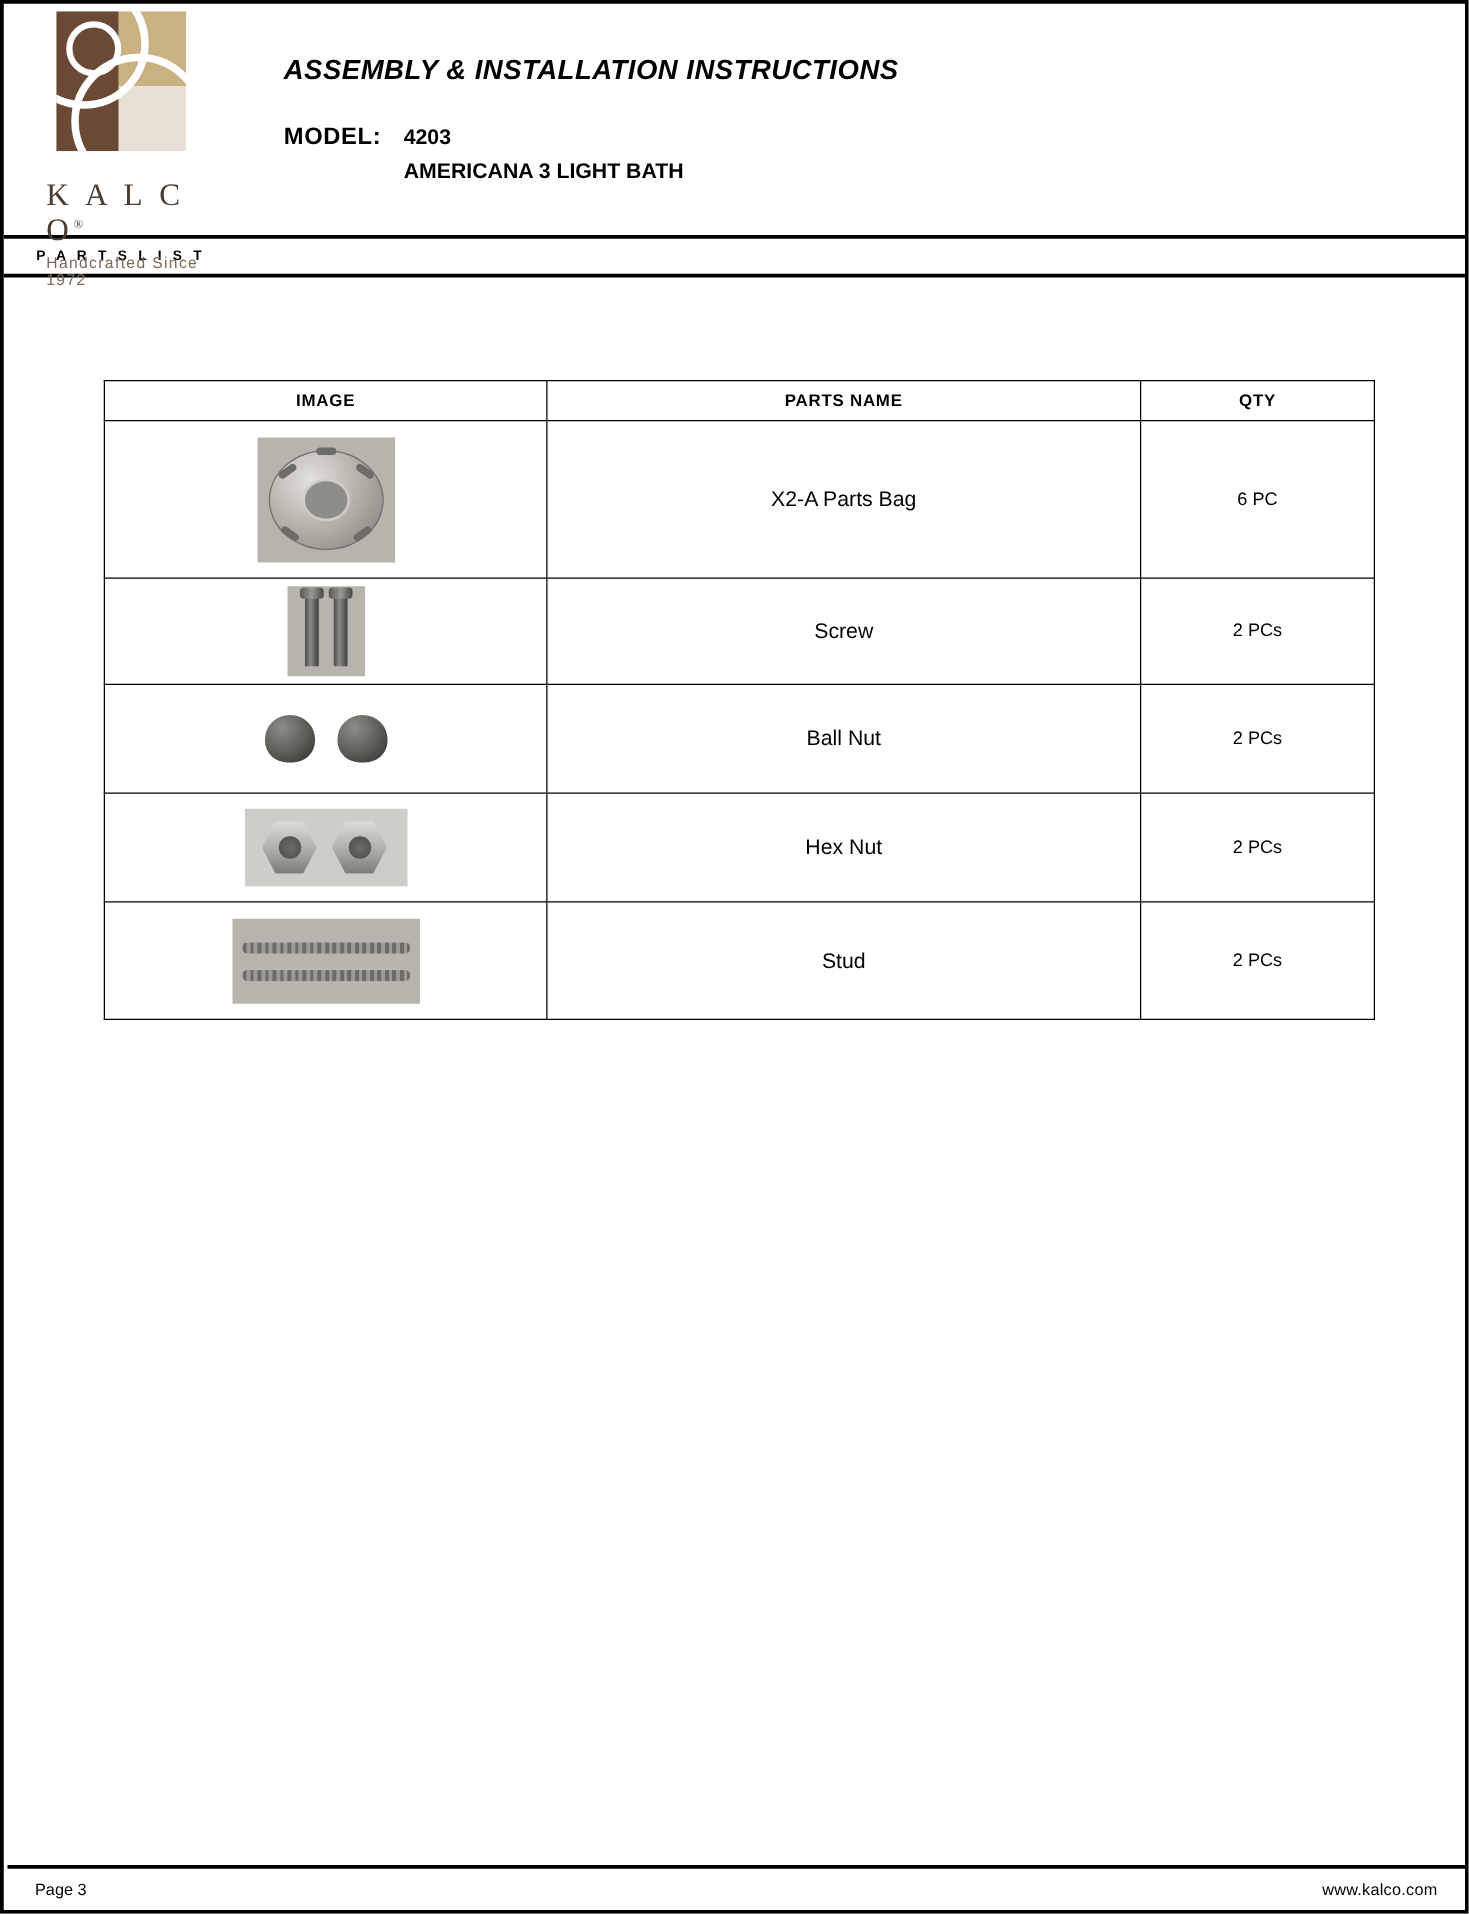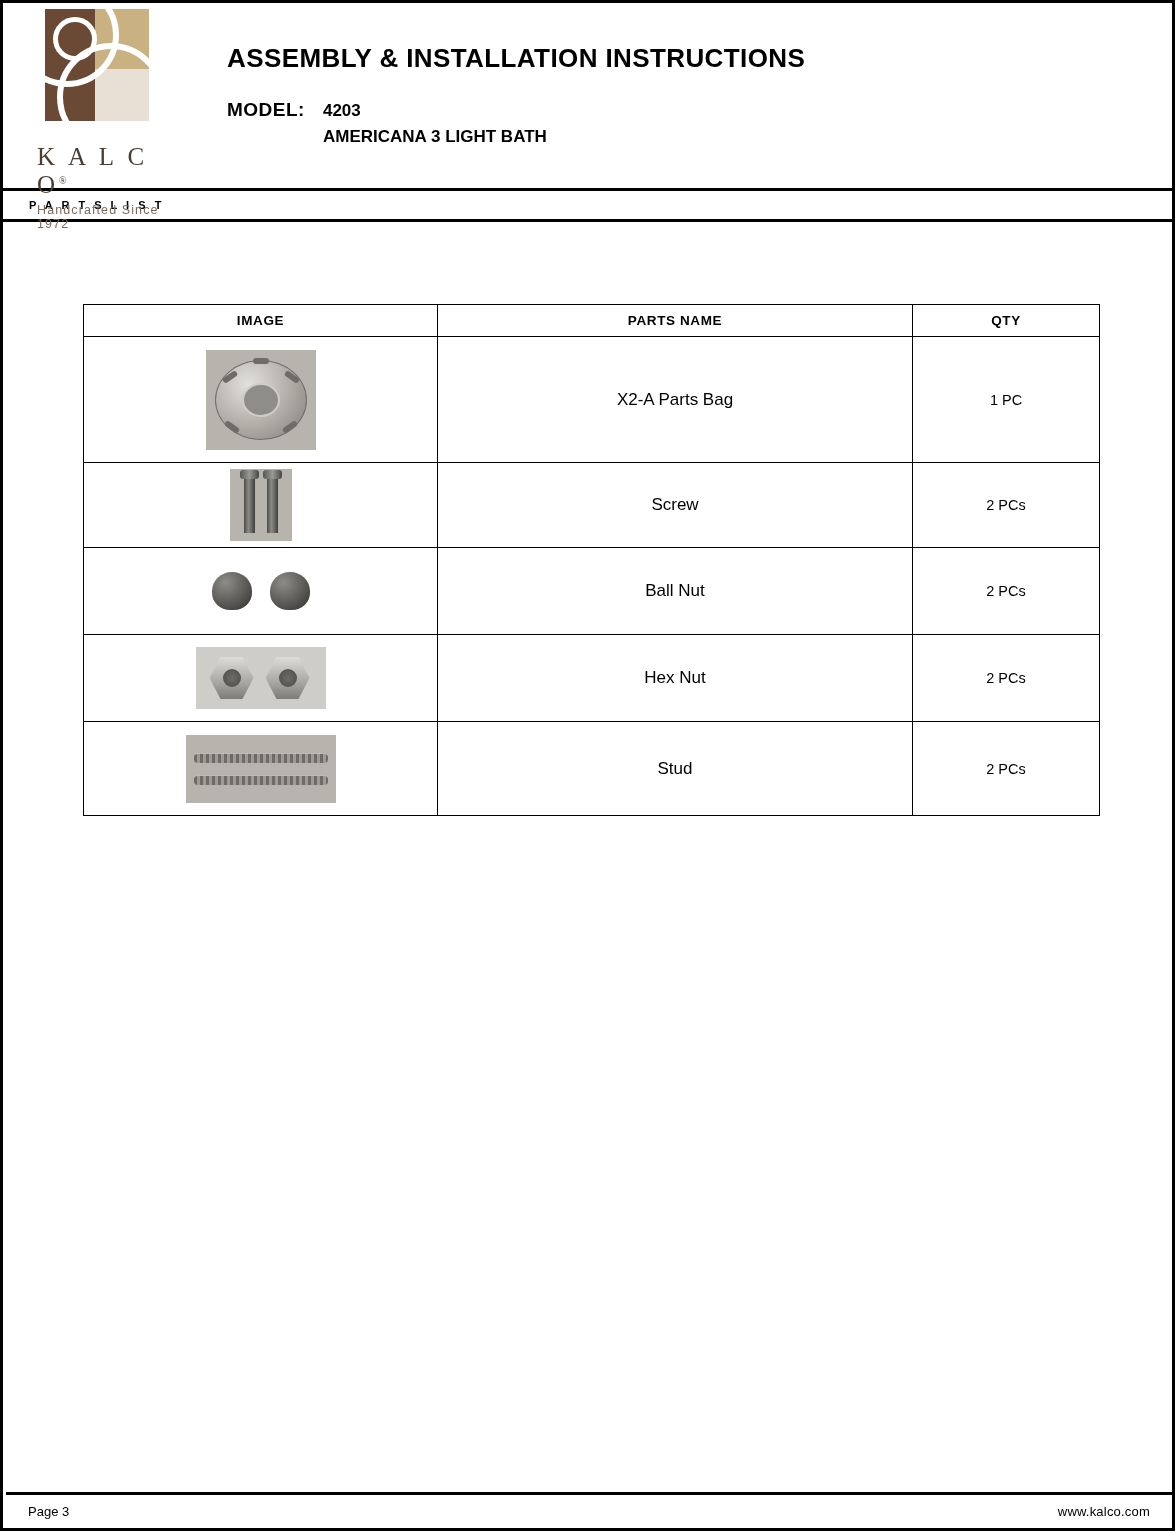--- a/index.html
+++ b/index.html
@@ -84,23 +84,24 @@
     font-family: "Liberation Sans", sans-serif;
     font-size: 12.5px;
     letter-spacing: 1.1px;
     color: #7b6a5b;
   }
 
   .doc-title {
     position: absolute;
     left: 224px;
     top: 40px;
-    font-size: 26px;
+    font-size: 22px;
     font-weight: bold;
     letter-spacing: 0.4px;
+    font-style: italic;
   }
   .model-line {
     position: absolute;
     left: 224px;
     top: 96px;
     font-size: 19px;
     font-weight: bold;
   }
   .model-line .mlabel { letter-spacing: 0.5px; text-align: right; }
   .model-line .mval { margin-left: 18px; font-size: 17px; }
@@ -320,21 +321,21 @@
               <div class="canopy-ring"></div>
               <div class="canopy-slot cs1"></div>
               <div class="canopy-slot cs2"></div>
               <div class="canopy-slot cs3"></div>
               <div class="canopy-slot cs4"></div>
               <div class="canopy-slot cs5"></div>
               <div class="canopy-hole"></div>
             </div>
           </td>
           <td class="name-cell">X2-A Parts Bag</td>
-          <td class="qty-cell">1 PC</td>
+          <td class="qty-cell">6 PC</td>
         </tr>
 
         <tr style="height:77px;">
           <td class="img-cell">
             <div class="thumb thumb-screw">
               <div class="screw s1"></div>
               <div class="screw s2"></div>
             </div>
           </td>
           <td class="name-cell">Screw</td>

